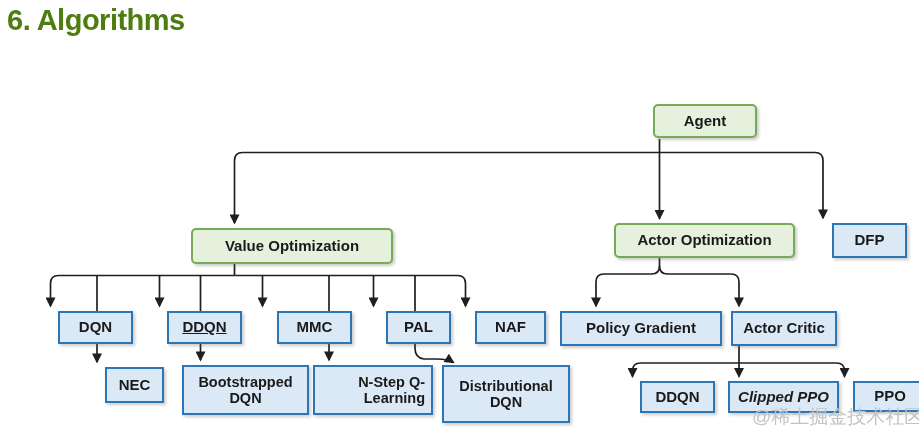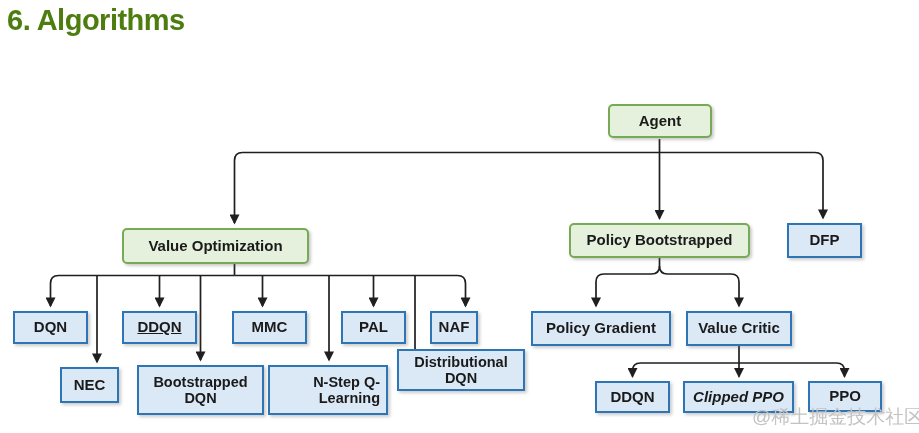--- a/index.html
+++ b/index.html
@@ -18,43 +18,44 @@
   svg.wires{position:absolute;left:0;top:0;pointer-events:none;}
   .node{
     position:absolute;
     display:flex;align-items:center;justify-content:center;
     text-align:center;
     font-weight:bold;color:#1a1a1a;
     font-size:15px;line-height:1.12;
     box-sizing:border-box;
     box-shadow:2px 2px 3px rgba(110,110,110,0.35);
     background:#fff;
+    margin-left:45px;
   }
   .node.green{
     background:#e5f0dd;border:2px solid #76aa55;border-radius:5px;
   }
   .node.blue{
     background:#dbe8f6;border:2.4px solid #2e75b6;border-radius:0;
   }
   .small{font-size:14.5px;}
   
   .n-agent{left:608px;top:104px;width:104px;height:34px;}
-  .n-value-optimization{left:122px;top:228px;width:187px;height:36px;border-radius:7px;}
+  .n-value-optimization{left:146px;top:228px;width:202px;height:36px;border-radius:7px;}
   .n-policy-optimization{left:569px;top:223px;width:181px;height:35px;border-radius:7px;}
   .n-dfp{left:787px;top:223px;width:75px;height:35px;}
   .n-dqn{left:13px;top:311px;width:75px;height:33px;}
   .n-ddqn{left:122px;top:311px;width:75px;height:33px;text-decoration:underline;}
   .n-mmc{left:232px;top:311px;width:75px;height:33px;}
   .n-pal{left:341px;top:311px;width:65px;height:33px;}
-  .n-naf{left:430px;top:311px;width:48px;height:33px;}
+  .n-naf{left:430px;top:311px;width:71px;height:33px;}
   .n-nec{left:60px;top:367px;width:59px;height:36px;}
   .n-bootstrapped-dqn{left:137px;top:365px;width:127px;height:50px;padding:2px 21px;}
   .n-n-step-q-learning{left:268px;top:365px;width:120px;height:50px;padding:2px 6px;text-align:right;}
-  .n-distributional-dqn{left:397px;top:349px;width:128px;height:42px;padding:2px 0;}
-  .n-policy-gradient{left:531px;top:311px;width:140px;height:35px;}
+  .n-distributional-dqn{left:397px;top:365px;width:128px;height:58px;padding:2px 0;}
+  .n-policy-gradient{left:515px;top:311px;width:162px;height:35px;}
   .n-actor-critic{left:686px;top:311px;width:106px;height:35px;}
   .n-ddpg{left:595px;top:381px;width:75px;height:32px;}
   .n-clipped-ppo{left:683px;top:381px;width:111px;height:32px;font-style:italic;}
   .n-ppo{left:808px;top:381px;width:74px;height:31px;}
   .watermark{
     position:absolute;left:752px;top:404px;
     font-size:19px;color:#c3c3c3;white-space:nowrap;
   }
 </style>
 </head>
@@ -92,35 +93,35 @@
 
       <path d="M739,346 V363"></path>
       <path d="M739,363 H640.5 Q632.5,363 632.5,371 V376.5" marker-end="url(#arrow)"></path>
       <path d="M739,363 V376.5" marker-end="url(#arrow)"></path>
       <path d="M739,363 H836.5 Q844.5,363 844.5,371 V376.5" marker-end="url(#arrow)"></path>
     </g>
   </svg>
 
   <div class="node green n-agent">Agent</div>
   <div class="node green n-value-optimization">Value Optimization</div>
-  <div class="node green n-policy-optimization">Policy Bootstrapped</div>
+  <div class="node green n-policy-optimization">Actor Optimization</div>
   <div class="node blue n-dfp">DFP</div>
 
   <div class="node blue n-dqn">DQN</div>
   <div class="node blue n-ddqn">DDQN</div>
   <div class="node blue n-mmc">MMC</div>
   <div class="node blue n-pal">PAL</div>
   <div class="node blue n-naf">NAF</div>
 
   <div class="node blue n-nec">NEC</div>
   <div class="node blue small n-bootstrapped-dqn">Bootstrapped DQN</div>
   <div class="node blue small n-n-step-q-learning">N-Step Q-Learning</div>
   <div class="node blue small n-distributional-dqn">Distributional DQN</div>
 
   <div class="node blue n-policy-gradient">Policy Gradient</div>
-  <div class="node blue n-actor-critic">Value Critic</div>
+  <div class="node blue n-actor-critic">Actor Critic</div>
 
   <div class="node blue n-ddpg">DDQN</div>
   <div class="node blue n-clipped-ppo">Clipped PPO</div>
   <div class="node blue n-ppo">PPO</div>
 
   <div class="watermark">@稀土掘金技术社区</div>
 </div>
 
 </body></html>

